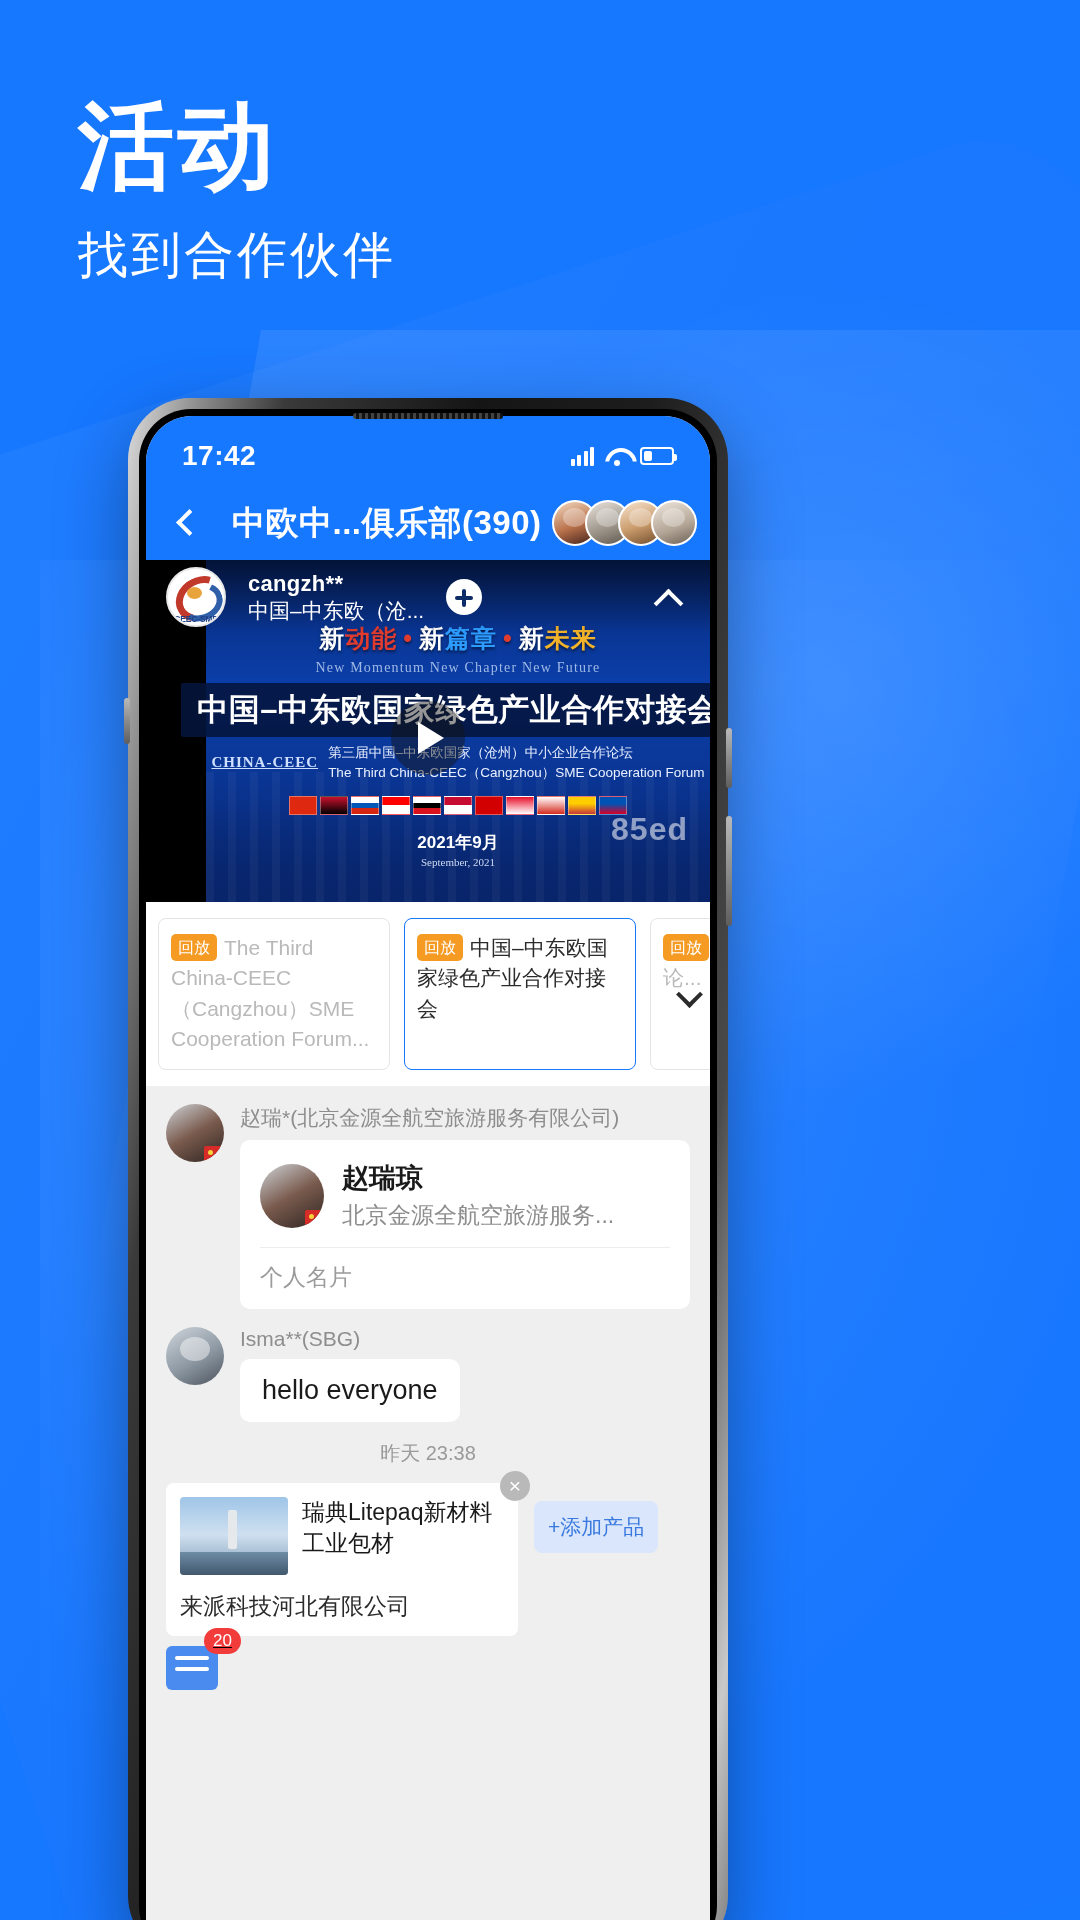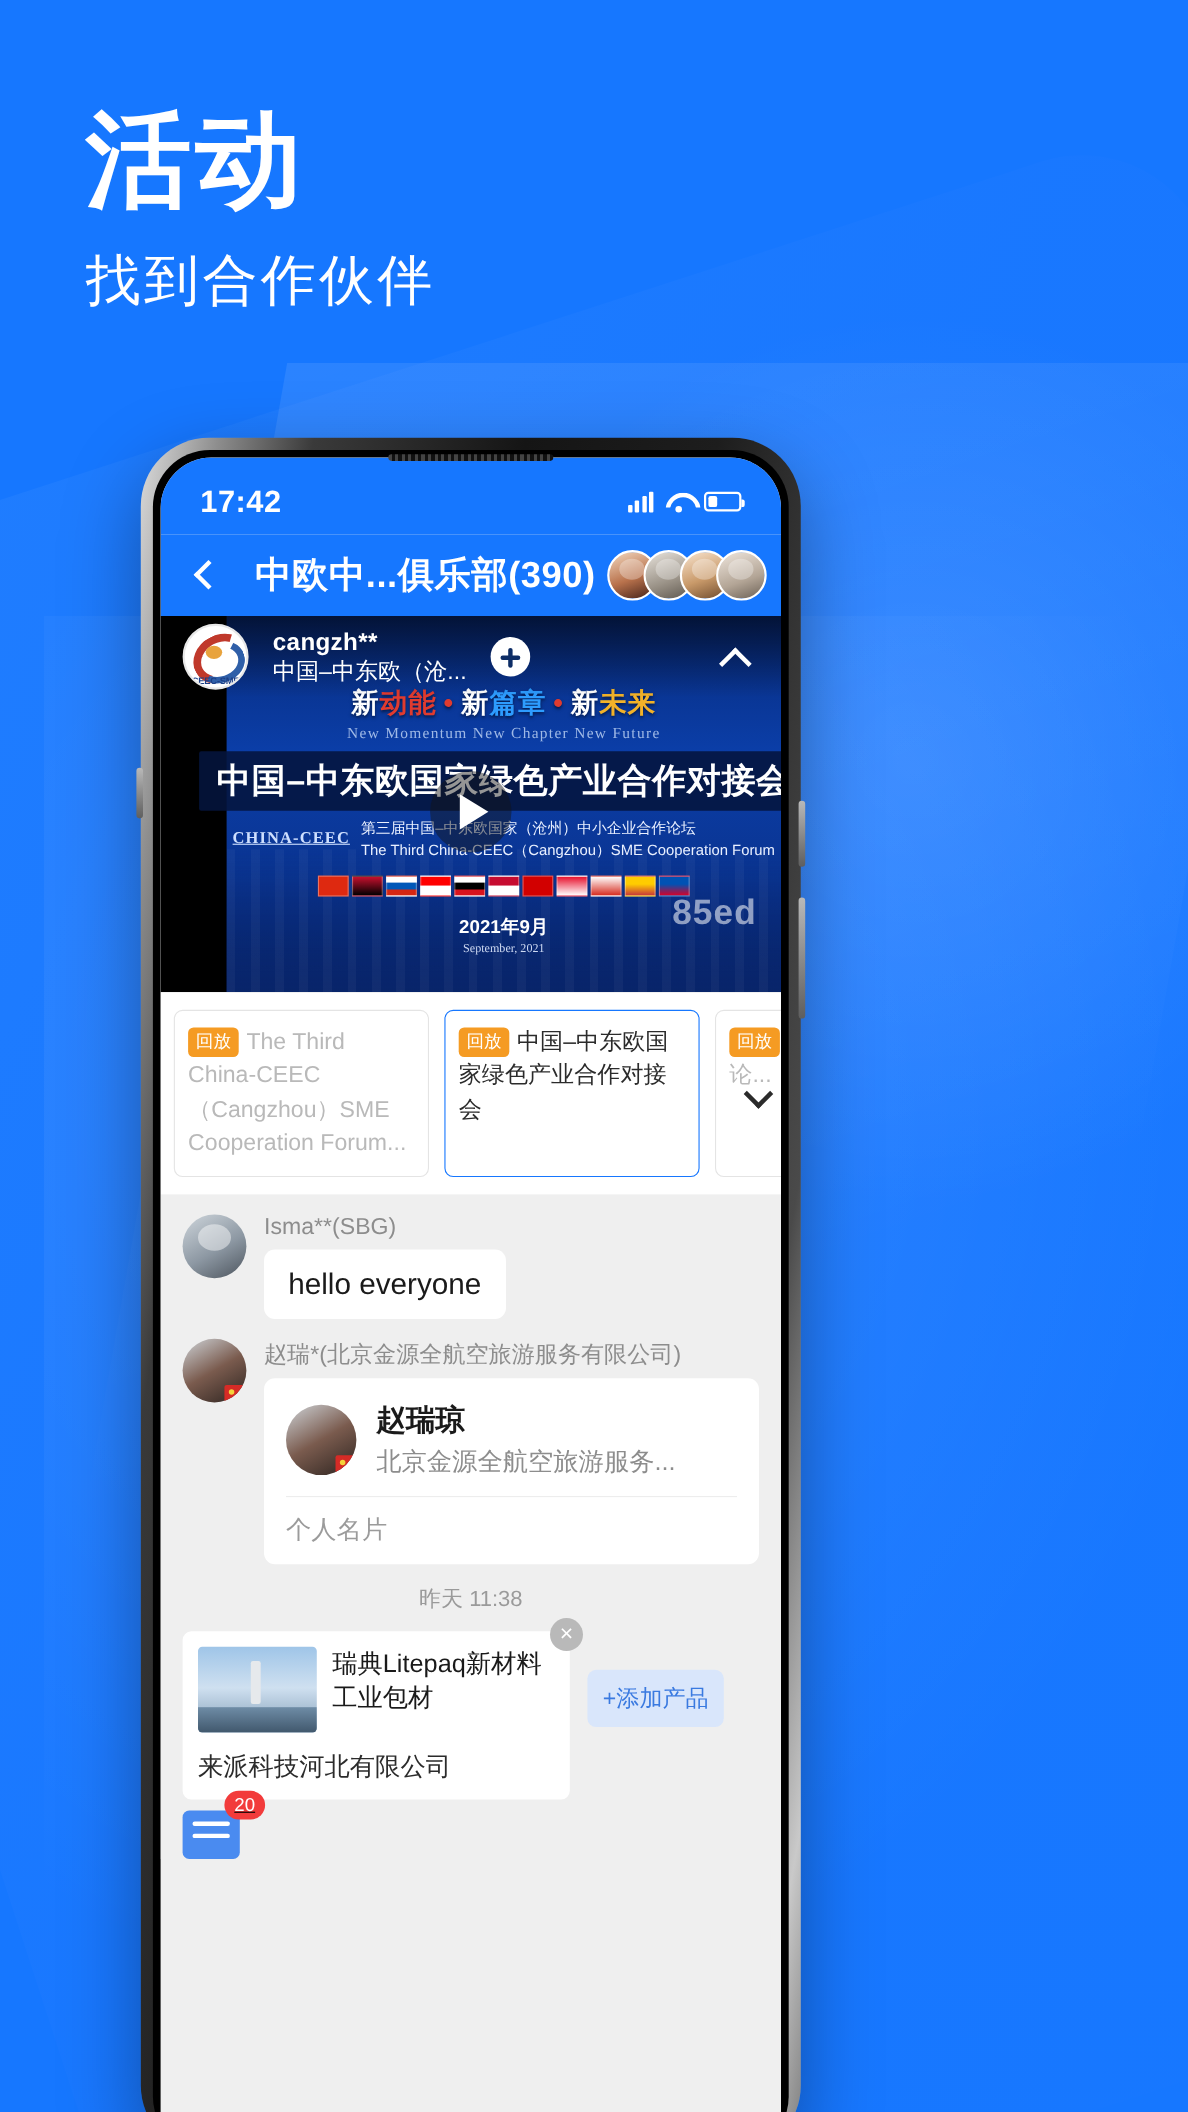--- a/index.html
+++ b/index.html
@@ -347,21 +347,21 @@
     background:linear-gradient(180deg,#6e8ca6,#41586d);
   }
   .prod-title{font-size:23px;color:#1a1a1a;line-height:1.35;flex:1 1 auto;}
   .prod-company{font-size:23px;color:#2b2b2b;margin-top:16px;}
   .prod-close{
     position:absolute;right:-12px;top:-12px;width:30px;height:30px;border-radius:50%;
     background:#b9b9b9;color:#fff;font-size:21px;line-height:30px;text-align:center;
   }
   .add-prod{
     background:#d9e6fb;color:#3a7ae0;font-size:21px;border-radius:8px;
-    padding:12px 14px;white-space:nowrap;margin-top:35px;
+    padding:12px 14px;white-space:nowrap;margin-top:18px;
   }
   .chat-bottom{padding:10px 20px 0 20px;display:flex;align-items:flex-start;text-decoration:underline;}
   .chat-ic{
     width:52px;height:44px;border-radius:6px;background:#4a8bf0;position:relative;
   }
   .chat-ic::before{
     content:"";position:absolute;left:9px;top:10px;right:9px;height:4px;background:#fff;border-radius:2px;
     box-shadow:0 11px 0 #fff;
   }
   .chat-badge{
@@ -490,30 +490,20 @@
         <div class="replay-card active">
           <span class="badge-rep">回放</span><span>中国–中东欧国家绿色产业合作对接会</span>
         </div>
         <div class="replay-card partial">
           <span class="badge-rep">回放</span><span>家 论...</span>
         </div>
         <div class="replay-chev"></div>
       </div>
 
       <div class="chat">
-
-        <div class="msg">
-          <div class="msg-av p1 round">
-              <span class="face"></span>
-            </div>
-          <div class="msg-body">
-            <div class="msg-name">Isma**(SBG)</div>
-            <div class="bubble">hello everyone</div>
-          </div>
-        </div>
 
         <div class="msg">
           <div class="msg-av p2 round">
               <span class="flag"></span>
             </div>
           <div class="msg-body">
             <div class="msg-name">赵瑞*(北京金源全航空旅游服务有限公司)</div>
             <div class="card-bubble">
               <div class="card-top">
                 <div class="card-av">
@@ -523,21 +513,31 @@
                   <div class="card-name">赵瑞琼</div>
                   <div class="card-org">北京金源全航空旅游服务...</div>
                 </div>
               </div>
               <div class="card-div"></div>
               <div class="card-foot">个人名片</div>
             </div>
           </div>
         </div>
 
-        <div class="time-sep">昨天 11:38</div>
+        <div class="msg">
+          <div class="msg-av p1 round">
+              <span class="face"></span>
+            </div>
+          <div class="msg-body">
+            <div class="msg-name">Isma**(SBG)</div>
+            <div class="bubble">hello everyone</div>
+          </div>
+        </div>
+
+        <div class="time-sep">昨天 23:38</div>
 
         <div class="prod-row">
           <div class="prod-card">
             <div class="prod-close">×</div>
             <div class="prod-top">
               <div class="prod-img"></div>
               <div class="prod-title">瑞典Litepaq新材料工业包材</div>
             </div>
             <div class="prod-company">来派科技河北有限公司</div>
           </div>

